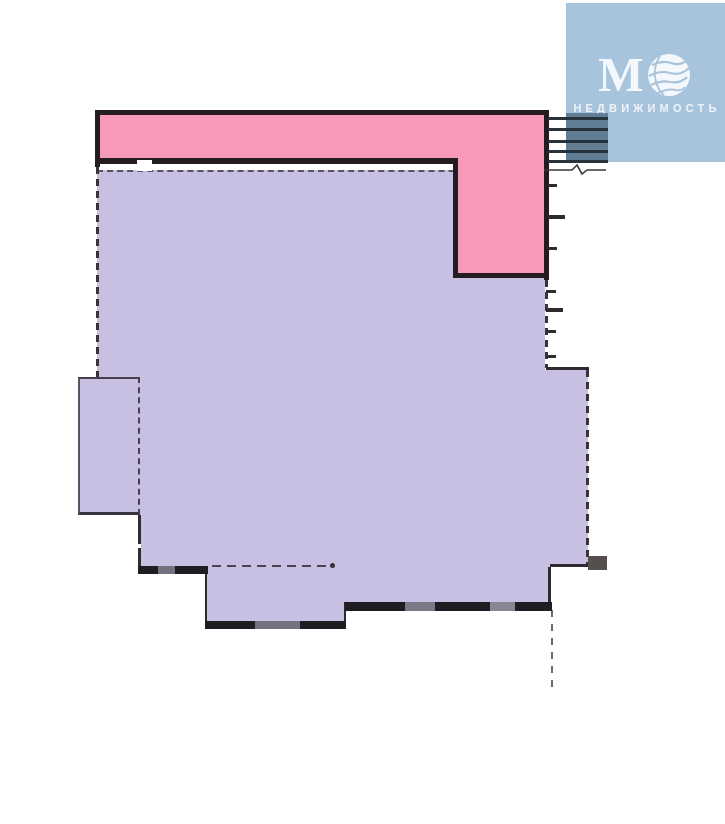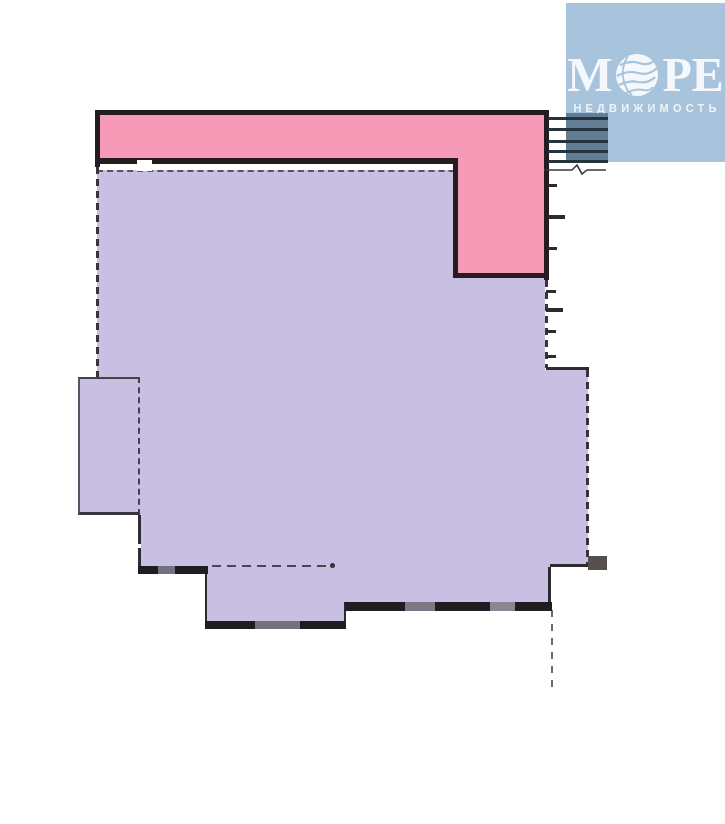--- a/index.html
+++ b/index.html
@@ -89,21 +89,20 @@
     <div class="abs brand">
       <span class="brand-letter">М</span>
       <svg class="globe" viewBox="0 0 46 46">
         <circle cx="23" cy="23" r="21" fill="#f4f8fc"></circle>
         <path d="M5 33 Q16 28 24 30 Q34 32 41 25" stroke="#a8c3dc" stroke-width="2.2" fill="none"></path>
         <path d="M3 24 Q14 18 24 21 Q35 24 43 16" stroke="#a8c3dc" stroke-width="2.2" fill="none"></path>
         <path d="M6 13 Q16 8 25 11 Q34 14 40 9" stroke="#a8c3dc" stroke-width="2" fill="none"></path>
         <path d="M12 41 Q22 36 30 38 Q36 39 39 35" stroke="#a8c3dc" stroke-width="2" fill="none"></path>
         <path d="M14 4 Q6 16 10 30 Q12 38 18 43" stroke="#a8c3dc" stroke-width="1.8" fill="none"></path>
       </svg>
-      <span class="brand-letter">РЕ</span>
     </div>
     <div class="abs logo-sub">НЕДВИЖИМОСТЬ</div>
   </div>
 
   <div class="abs p-main-a" style="background-color: rgb(199, 192, 226);"></div>
   <div class="abs p-main-b" style="background-color: rgb(199, 192, 226);"></div>
   <div class="abs p-right" style="background-color: rgb(199, 192, 226);"></div>
   <div class="abs p-low" style="background-color: rgb(199, 192, 226);"></div>
   <div class="abs p-terr" style="background-color: rgb(199, 192, 226);"></div>
   <div class="abs p-balc" style="background-color: rgb(199, 192, 226);"></div>

